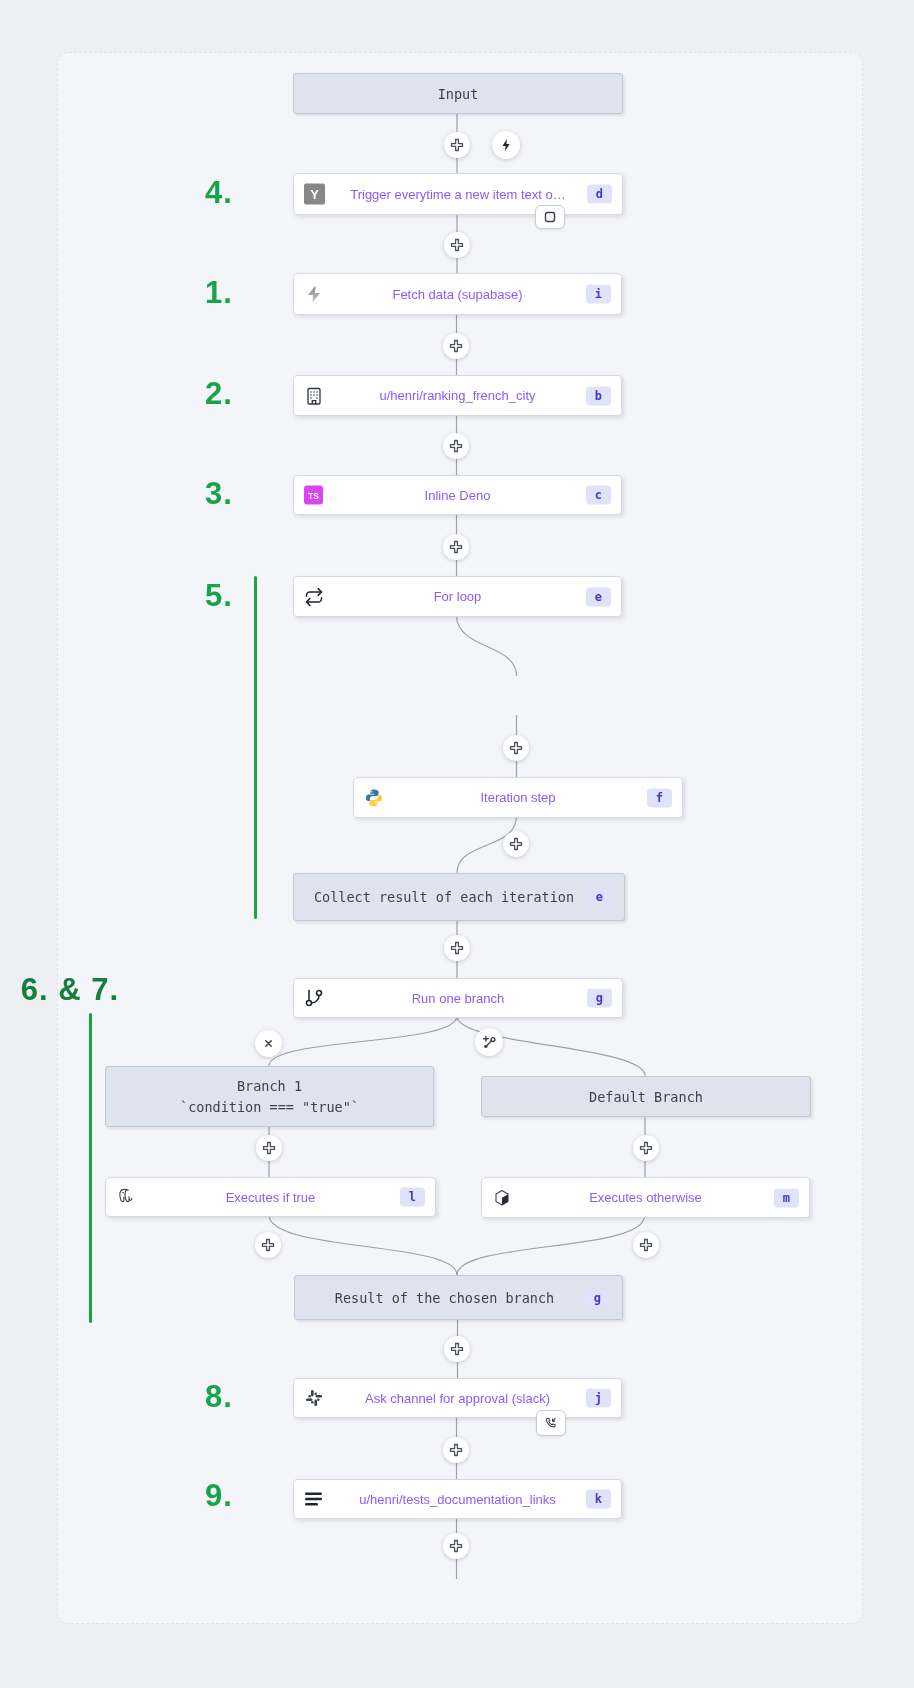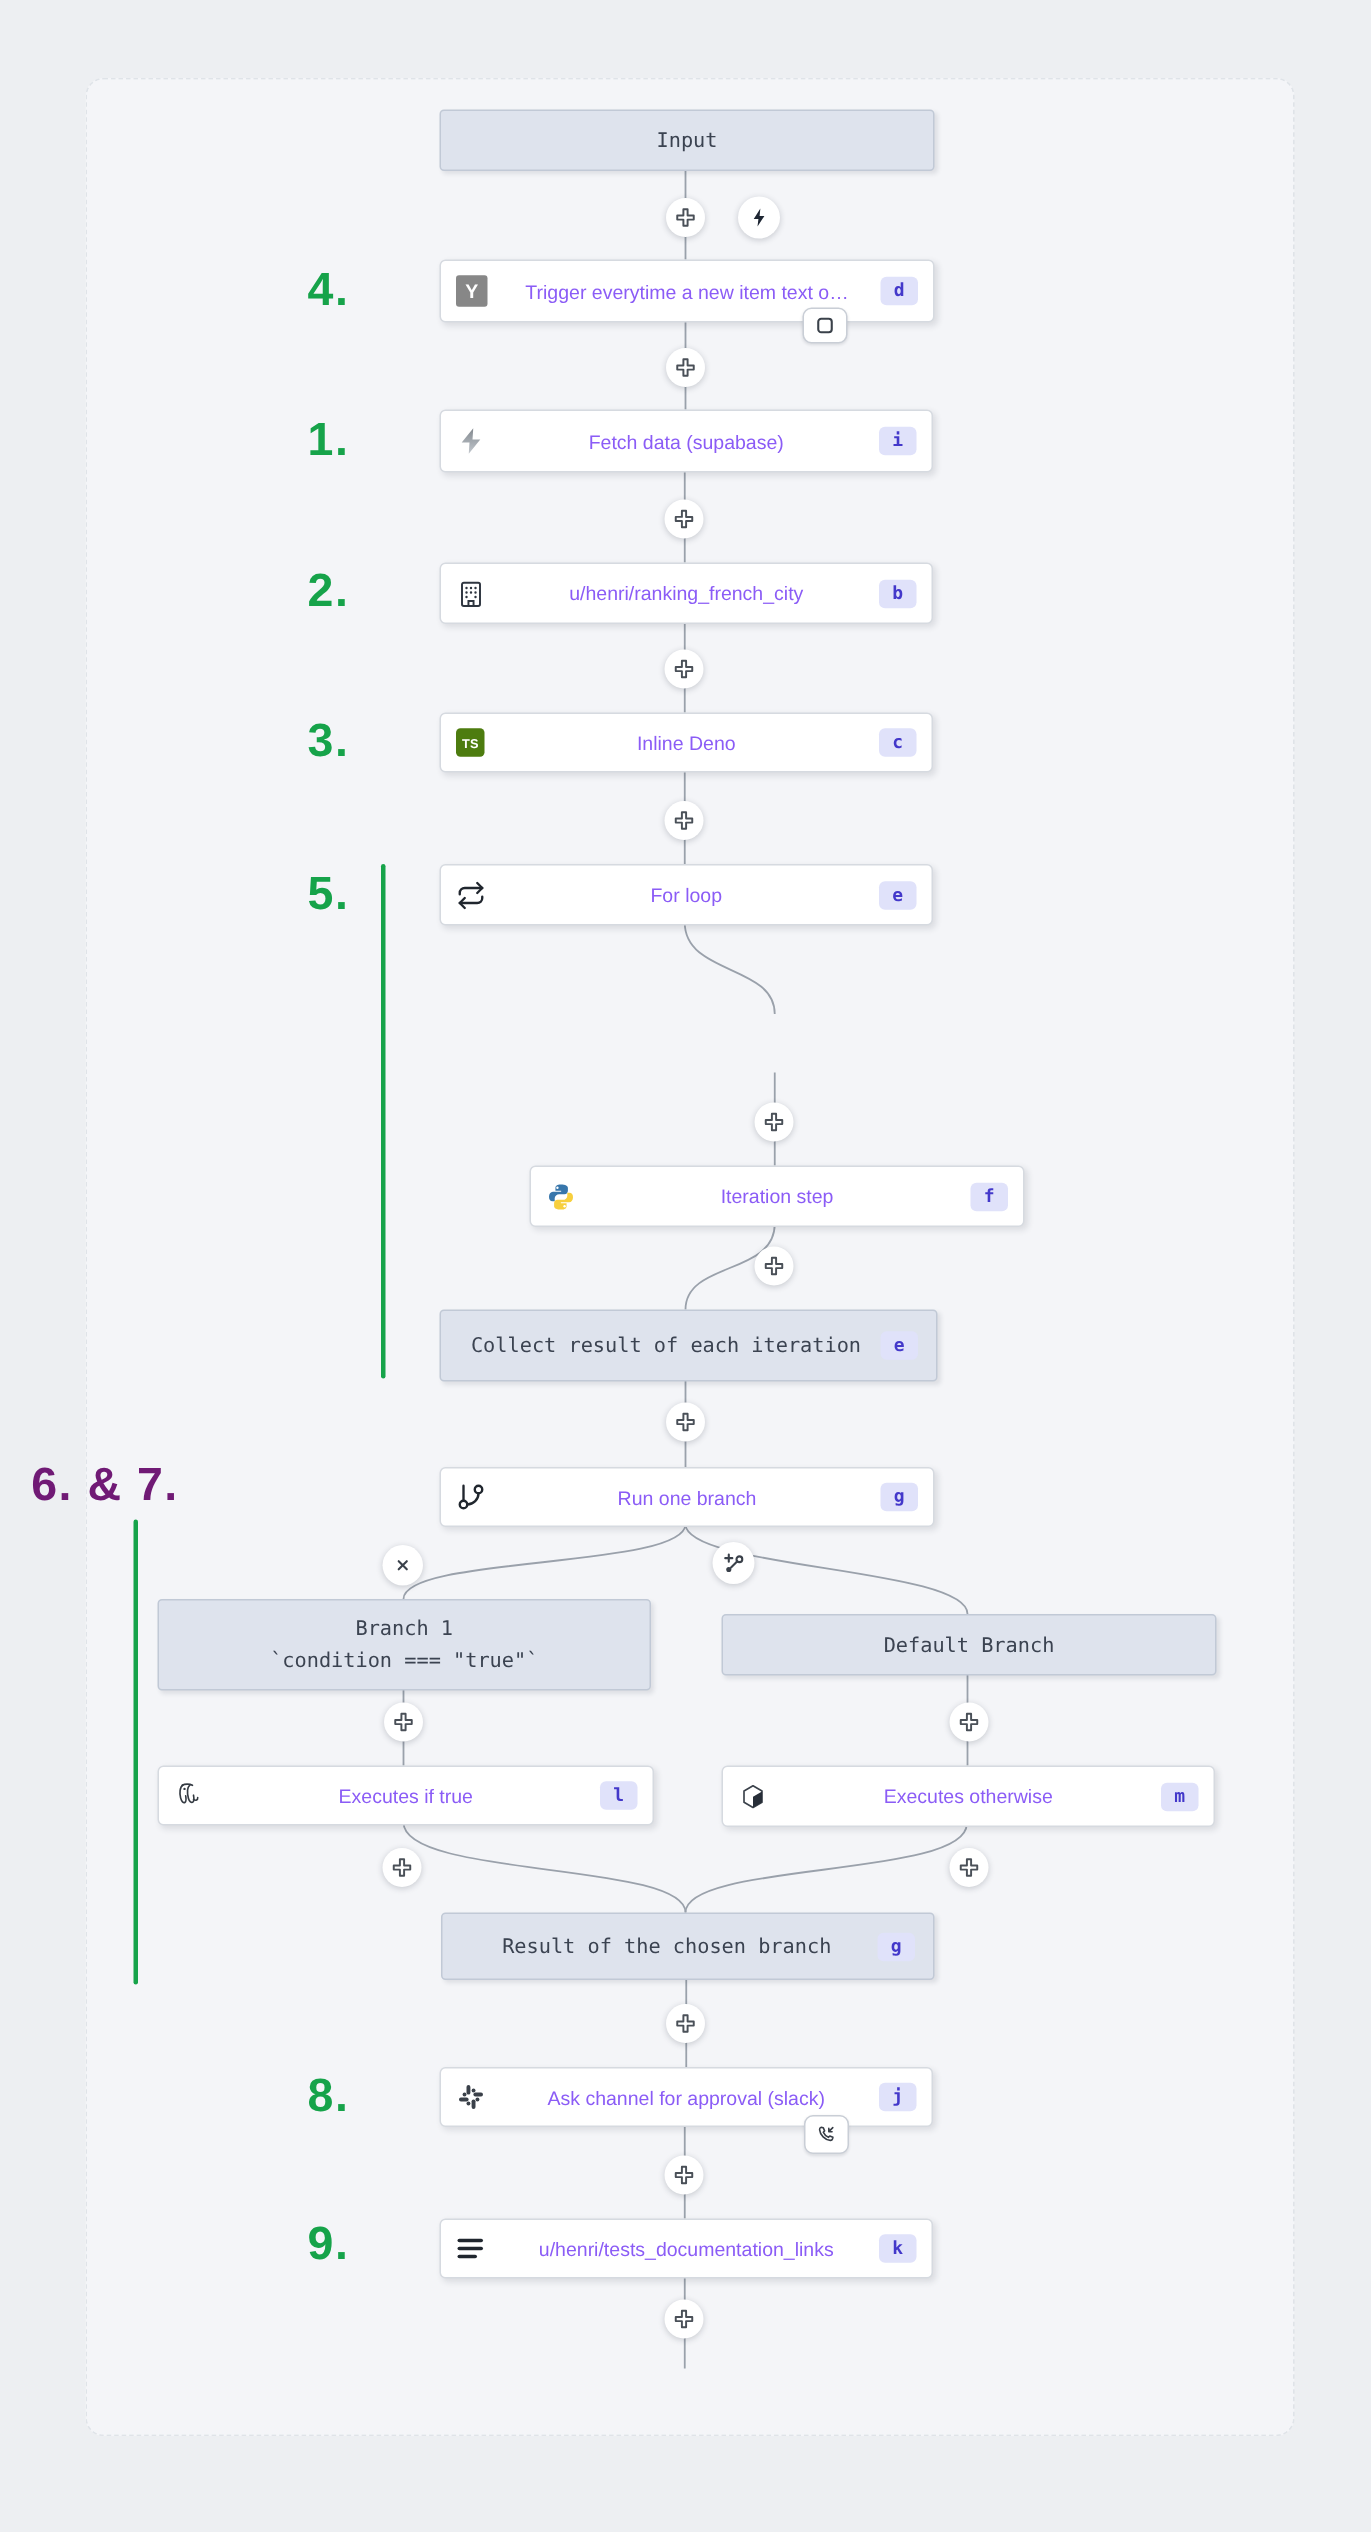--- a/index.html
+++ b/index.html
@@ -66,21 +66,21 @@
   </svg>
 
   <div class="gline" style="left:254px;top:576px;height:343px;background:#16a34a;"></div>
   <div class="gline" style="left:89px;top:1013px;height:310px;background:#16a34a;"></div>
 
   <div class="gnum" style="left:219px;top:193px;color:#16a34a;">4.</div>
   <div class="gnum" style="left:219px;top:293px;color:#16a34a;">1.</div>
   <div class="gnum" style="left:219px;top:394px;color:#16a34a;">2.</div>
   <div class="gnum" style="left:219px;top:494px;color:#16a34a;">3.</div>
   <div class="gnum" style="left:219px;top:596px;color:#16a34a;">5.</div>
-  <div class="gnum" style="left:70px;top:990px;color:#701a75;">6. &amp; 7.</div>
+  <div class="gnum" style="left:70px;top:990px;color:#15803d;">6. &amp; 7.</div>
   <div class="gnum" style="left:219px;top:1397px;color:#16a34a;">8.</div>
   <div class="gnum" style="left:219px;top:1496px;color:#16a34a;">9.</div>
 
   <div class="vbox" style="left:293px;top:73px;width:328px;height:39px;">
     <span>Input</span>
   </div>
 
   <div class="node" style="left:293px;top:173px;width:328px;height:40px;">
     <span class="nicon">
       <span class="letter-sq" style="width:21px;height:21px;background:#878787;border-radius:2px;font-size:13px;">Y</span>
@@ -117,21 +117,21 @@
         <path d="M8.3 18 v-3.4 h3.4 V18"></path>
         <path d="M7 6 h.01 M10 6 h.01 M13 6 h.01 M7 9 h.01 M10 9 h.01 M13 9 h.01 M7 12 h.01 M13 12 h.01" stroke-width="1.6" stroke-linecap="round"></path>
       </svg>
     </span>
     <span class="nlabel">u/henri/ranking_french_city</span>
     <span class="badge">b</span>
   </div>
 
   <div class="node" style="left:293px;top:475px;width:327px;height:38px;">
     <span class="nicon">
-      <span class="letter-sq" style="width:19px;height:19px;background:#4d7c0f;border-radius:3px;font-size:8.5px;">TS</span>
+      <span class="letter-sq" style="width:19px;height:19px;background:#d946ef;border-radius:3px;font-size:8.5px;">TS</span>
     </span>
     <span class="nlabel">Inline Deno</span>
     <span class="badge">c</span>
   </div>
 
   <div class="node" style="left:293px;top:576px;width:327px;height:39px;">
     <span class="nicon">
       <svg width="20" height="20" viewBox="0 0 24 24" fill="none" stroke="#20262e" stroke-width="1.9" stroke-linecap="round" stroke-linejoin="round">
         <path d="m17 2 4 4-4 4"></path>
           <path d="M3 11v-1a4 4 0 0 1 4-4h14"></path>

